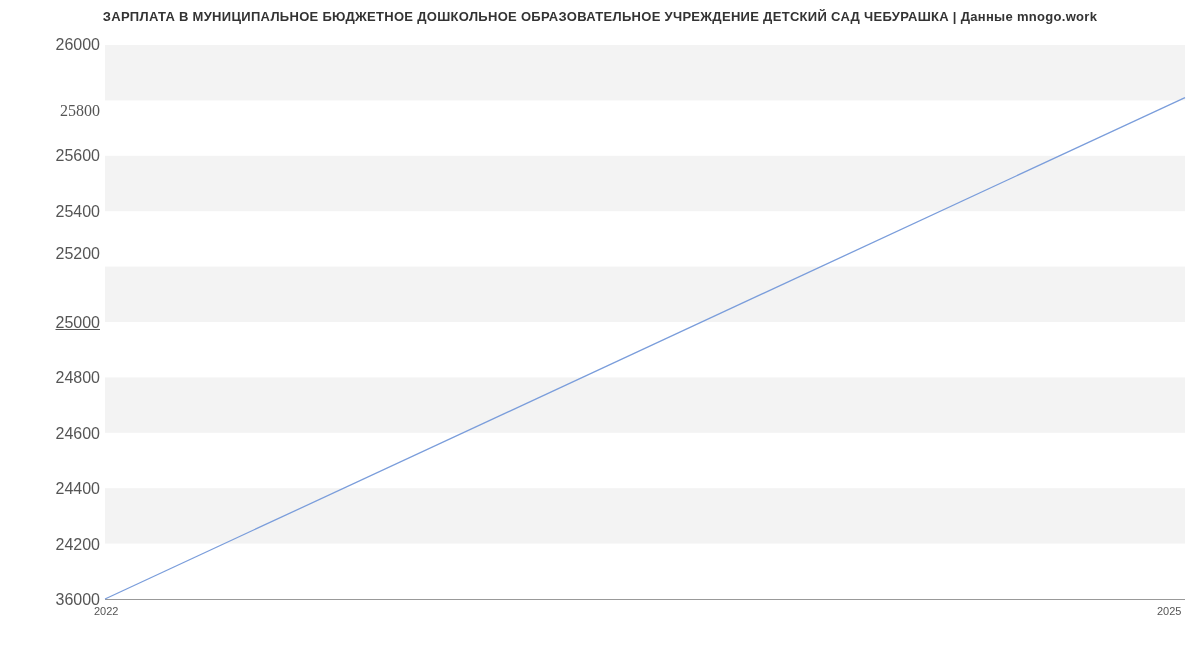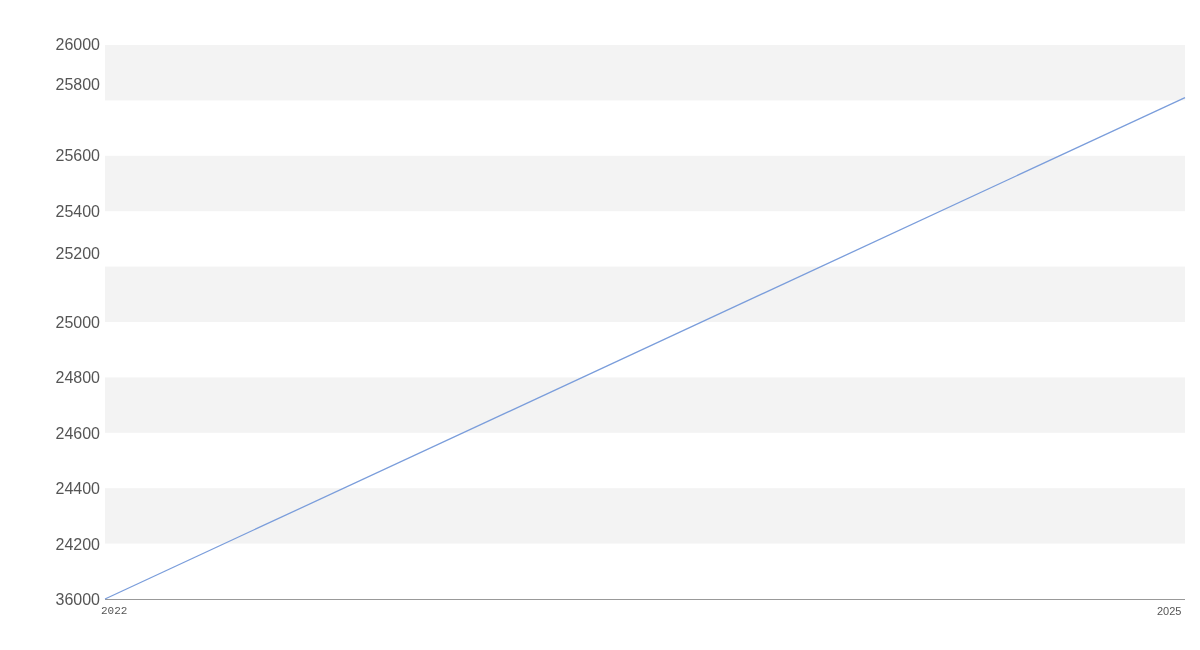--- a/index.html
+++ b/index.html
@@ -59,44 +59,45 @@
     .data-line {
       fill: none;
       stroke: #7a9ddb;
       stroke-width: 1.3;
     }
   </style>
 </head>
 <body>
 
 <div class="chart-container">
+  <div class="chart-title">ЗАРПЛАТА В МУНИЦИПАЛЬНОЕ БЮДЖЕТНОЕ ДОШКОЛЬНОЕ ОБРАЗОВАТЕЛЬНОЕ УЧРЕЖДЕНИЕ ДЕТСКИЙ САД ЧЕБУРАШКА | Данные mnogo.work</div>
 
   <div class="plot-area">
     <svg class="line-svg" viewBox="0 0 1080 555" preserveAspectRatio="none">
       <g id="grid-bands">
           <rect x="0" y="444" width="1080" height="55.5" fill="#f3f3f3"></rect>
           <rect x="0" y="333" width="1080" height="55.5" fill="#f3f3f3"></rect>
           <rect x="0" y="222" width="1080" height="55.5" fill="#f3f3f3"></rect>
           <rect x="0" y="111" width="1080" height="55.5" fill="#f3f3f3"></rect>
           <rect x="0" y="0" width="1080" height="55.5" fill="#f3f3f3"></rect>
         </g>
       <polyline class="data-line" id="data-line" points="0,555 1080,52.724999999999966"></polyline>
     </svg>
   </div>
 
   <div id="y-ticks">
       <div class="y-tick-label" style="top: 600px;">36000</div>
       <div class="y-tick-label" style="top: 544.5px;">24200</div>
       <div class="y-tick-label" style="top: 489px;">24400</div>
       <div class="y-tick-label" style="top: 433.5px;">24600</div>
       <div class="y-tick-label" style="top: 378px;">24800</div>
-      <div class="y-tick-label" style="top: 322.5px;">25000</div>
+      <div class="y-tick-label" style="top: 322.5px; text-decoration: underline;">25000</div>
       <div class="y-tick-label" style="top: 254px;">25200</div>
       <div class="y-tick-label" style="top: 211.5px;">25400</div>
       <div class="y-tick-label" style="top: 156px;">25600</div>
-      <div class="y-tick-label" style="top: 85px;">25800</div>
+      <div class="y-tick-label" style="top: 111px; font-family: Liberation Serif, serif;">25800</div>
       <div class="y-tick-label" style="top: 45px;">26000</div>
     </div>
   <div id="x-ticks">
-      <div class="x-tick-label" style="left: 101px; font-family: Liberation Mono, monospace;">2022</div>
+      <div class="x-tick-label" style="left: 94px;">2022</div>
       <div class="x-tick-label" style="left: 1157px;">2025</div>
     </div>
 </div>
 
 </body></html>

